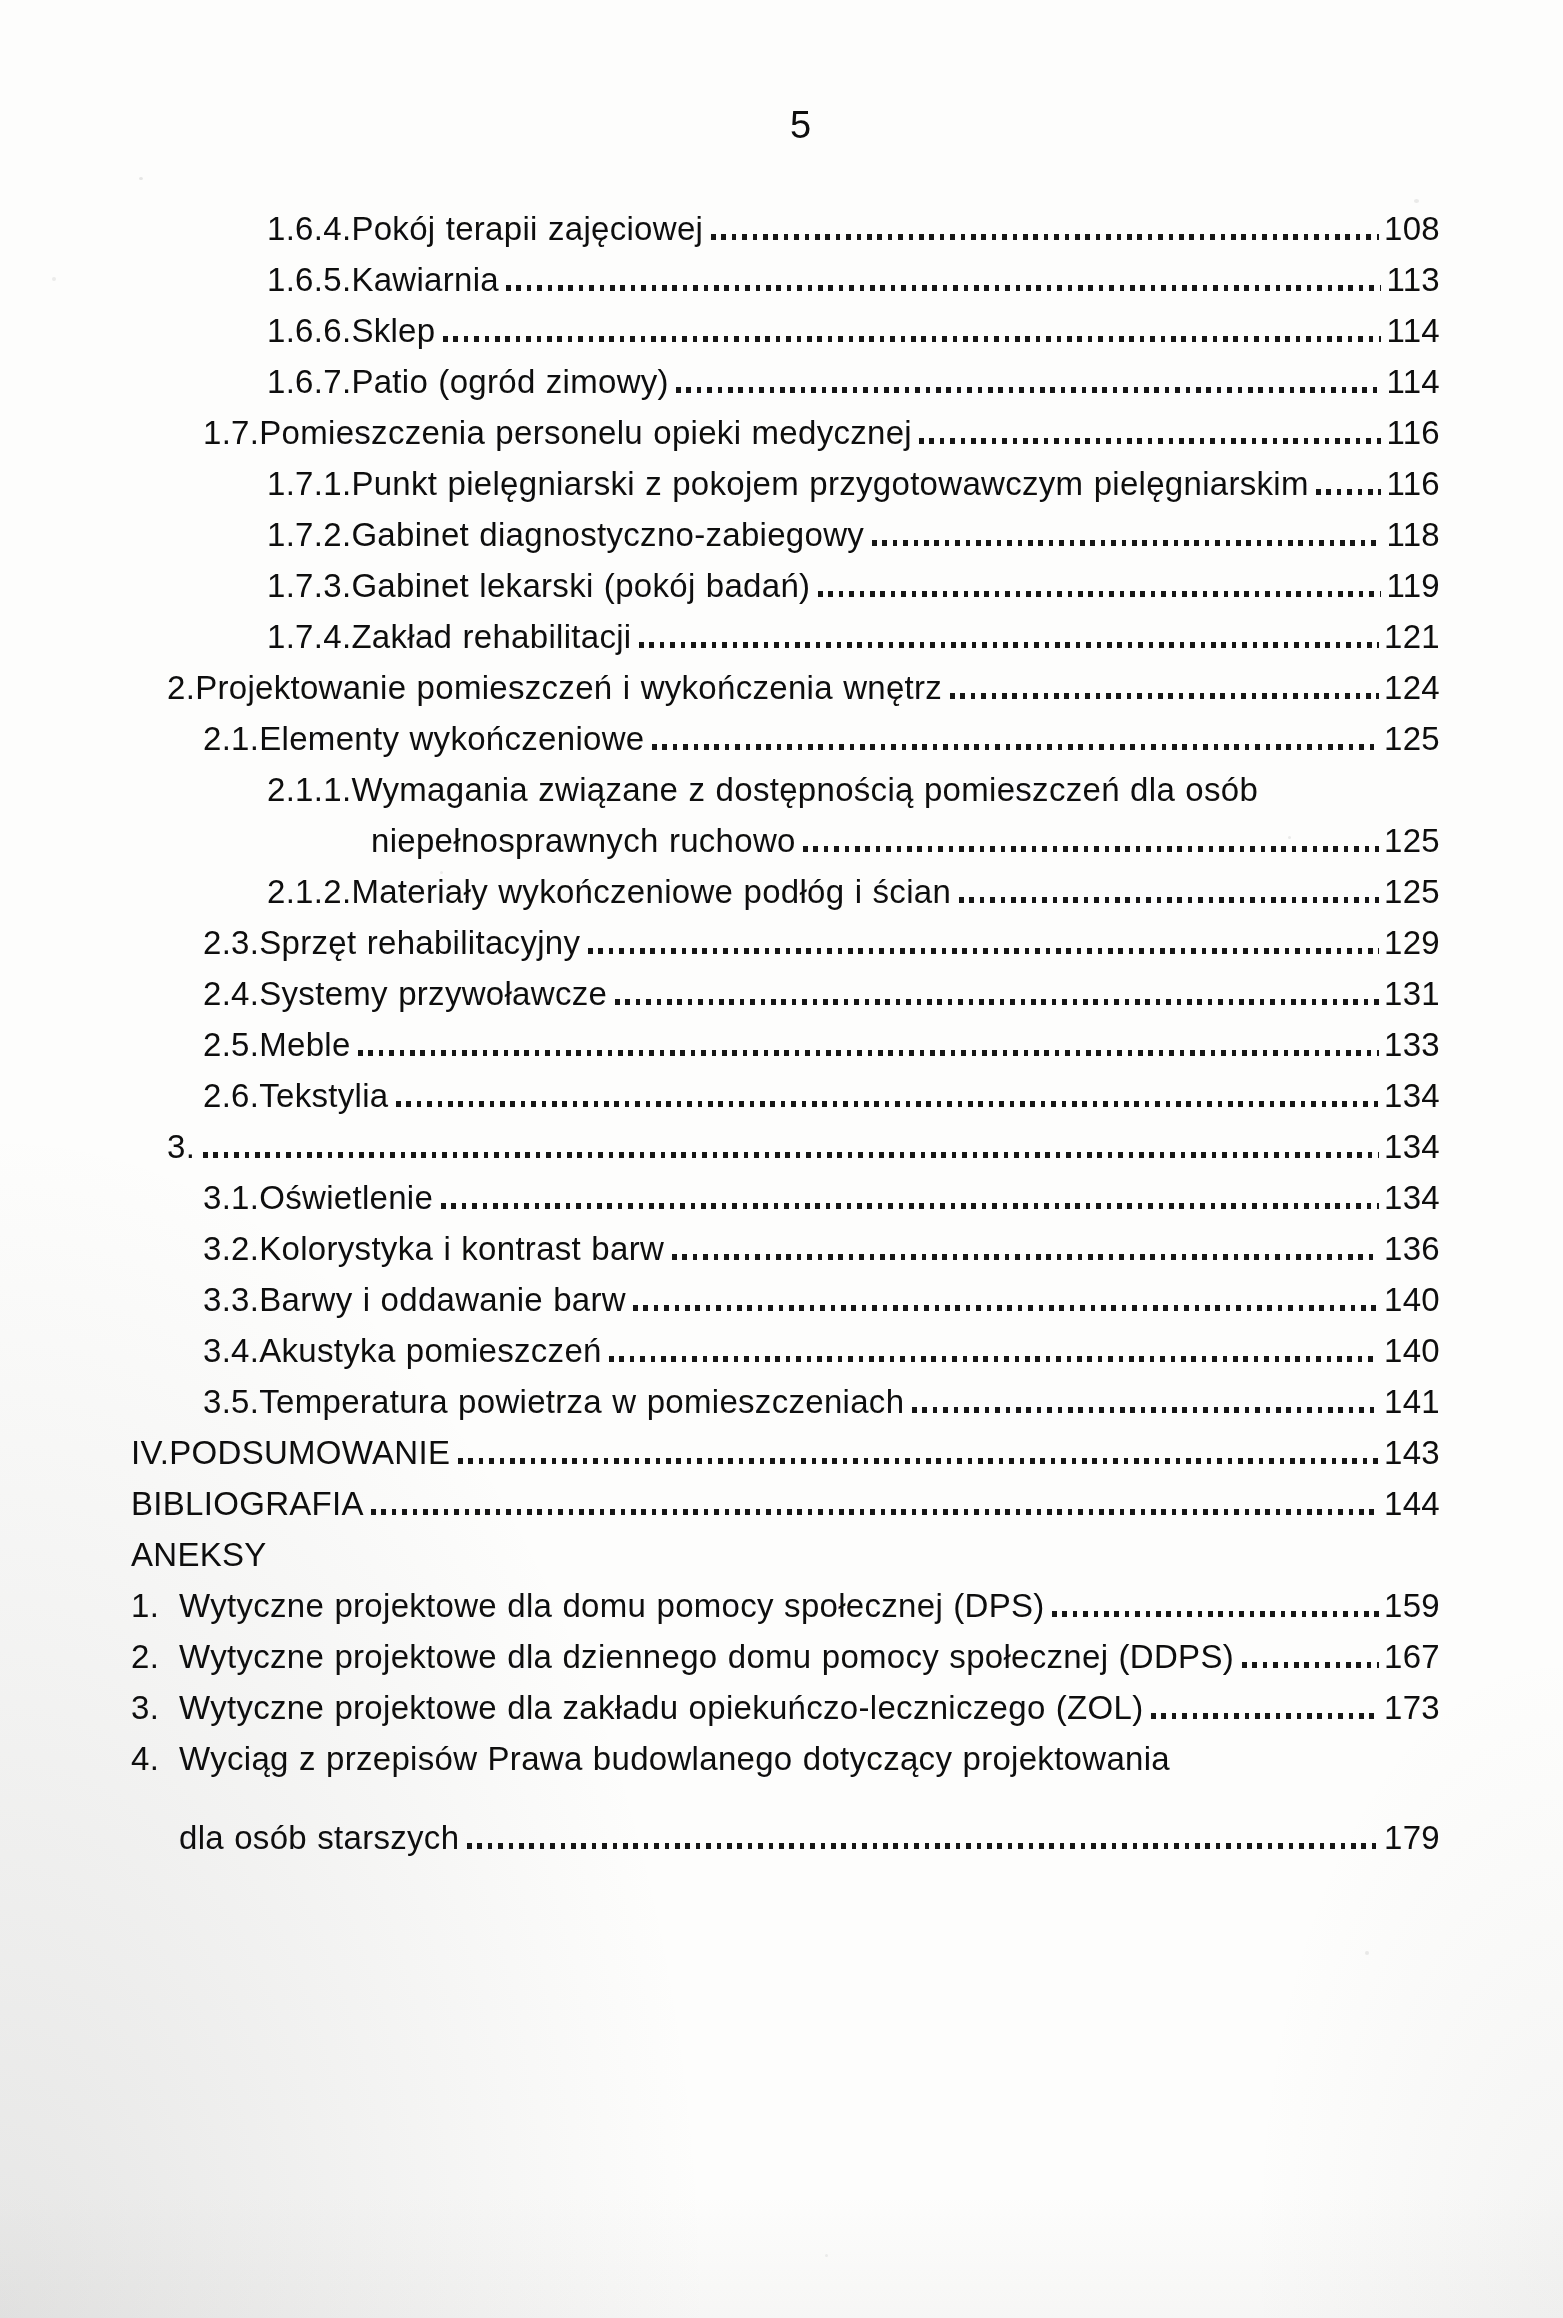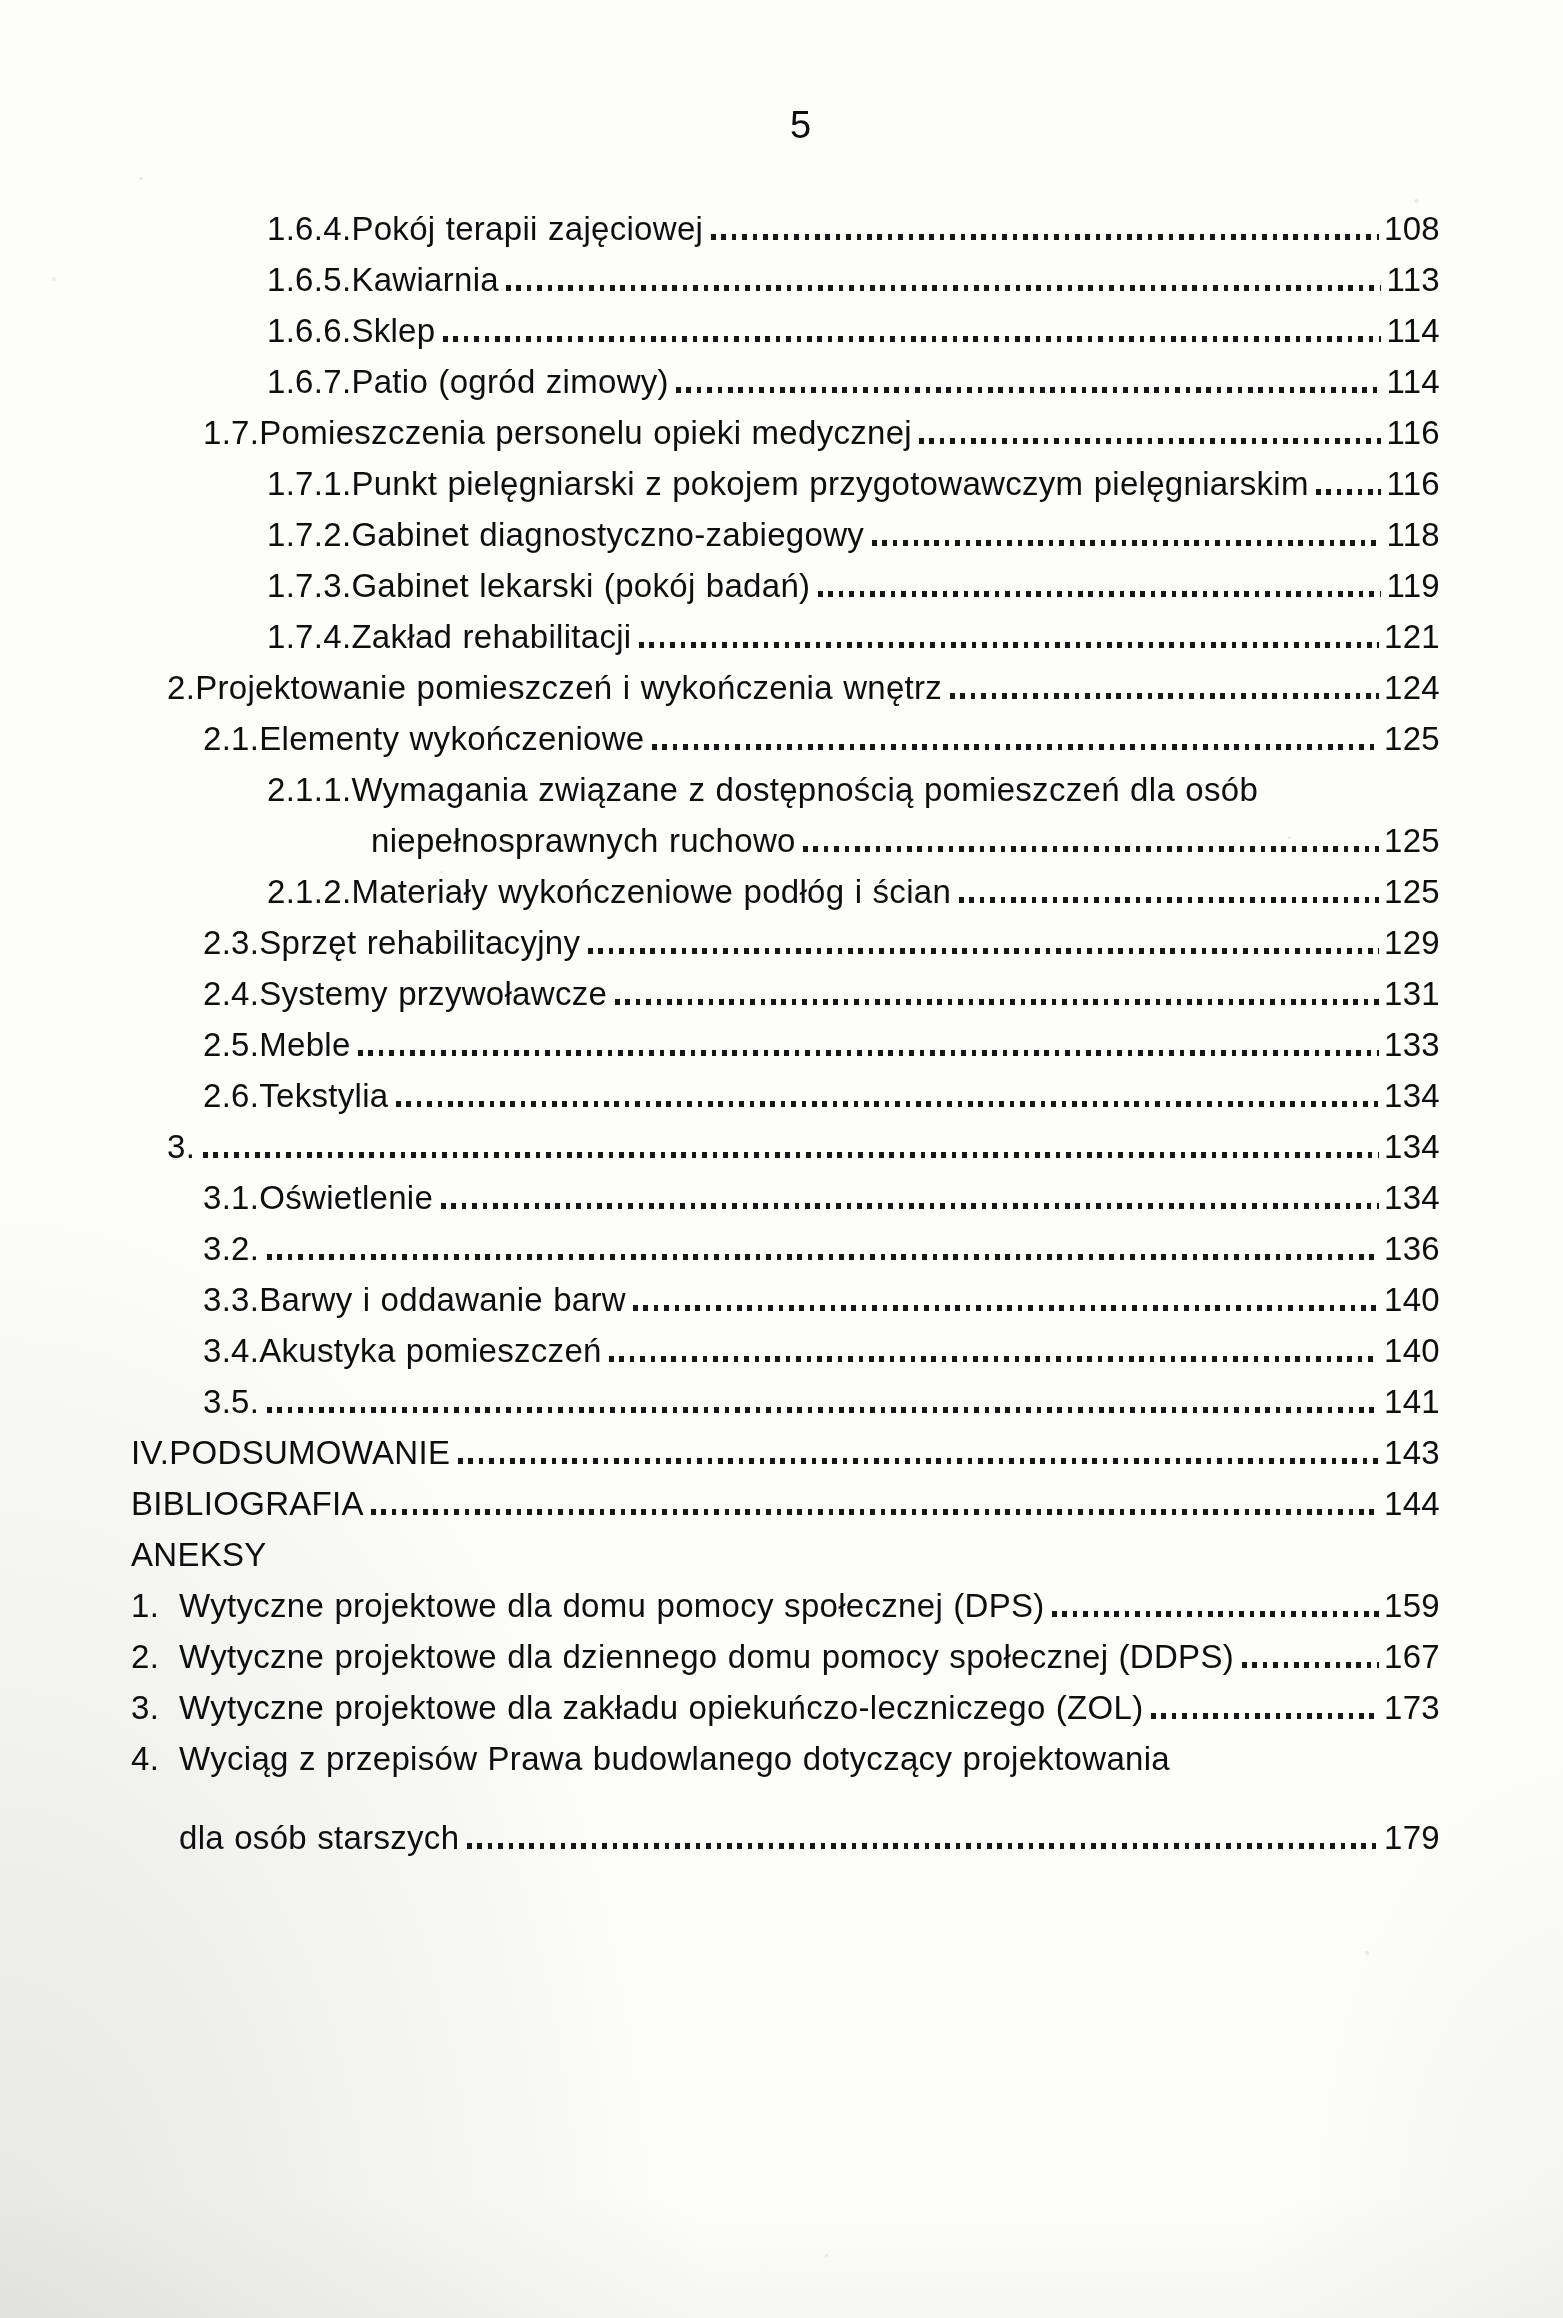--- a/index.html
+++ b/index.html
@@ -207,37 +207,39 @@
       <span class="pg">134</span>
     </div>
       <div class="row l2">
       <span class="num">3.1.</span>
       <span class="txt">Oświetlenie</span>
       <span class="leader"></span>
       <span class="pg">134</span>
     </div>
       <div class="row l2">
       <span class="num">3.2.</span>
+      <span class="txt">Kolorystyka i kontrast barw</span>
       <span class="leader"></span>
       <span class="pg">136</span>
     </div>
       <div class="row l2">
       <span class="num">3.3.</span>
       <span class="txt">Barwy i oddawanie barw</span>
       <span class="leader"></span>
       <span class="pg">140</span>
     </div>
       <div class="row l2">
       <span class="num">3.4.</span>
       <span class="txt">Akustyka pomieszczeń</span>
       <span class="leader"></span>
       <span class="pg">140</span>
     </div>
       <div class="row l2">
       <span class="num">3.5.</span>
+      <span class="txt">Temperatura powietrza w pomieszczeniach</span>
       <span class="leader"></span>
       <span class="pg">141</span>
     </div>
       <div class="row l0">
       <span class="num">IV.</span>
       <span class="txt">PODSUMOWANIE</span>
       <span class="leader"></span>
       <span class="pg">143</span>
     </div>
       <div class="row l0 no-num">

